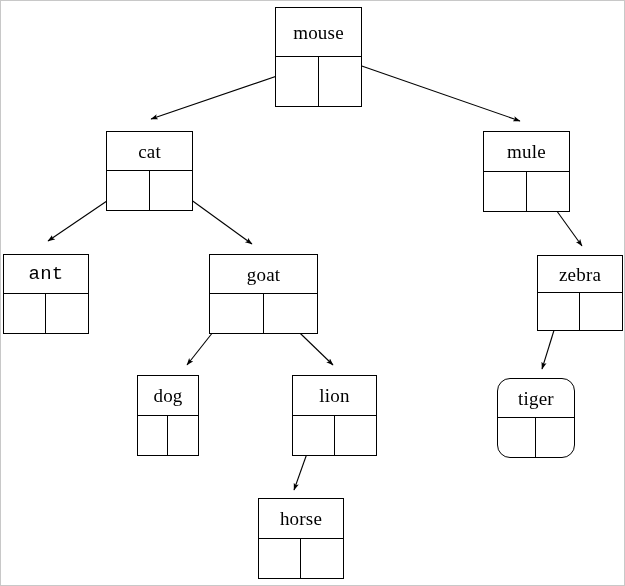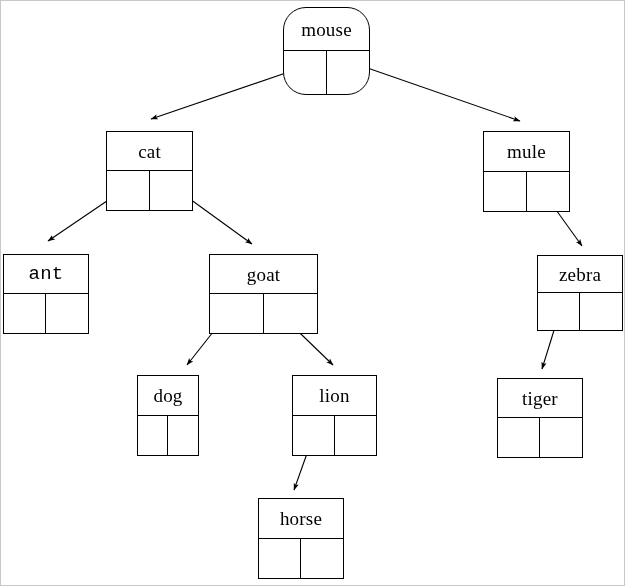--- a/index.html
+++ b/index.html
@@ -71,21 +71,21 @@
       <line x1="311" y1="63" x2="150" y2="118" stroke="#000000" stroke-width="1.1" marker-end="url(#arrowhead)"></line>
       <line x1="355" y1="63" x2="519" y2="120" stroke="#000000" stroke-width="1.1" marker-end="url(#arrowhead)"></line>
       <line x1="128" y1="185" x2="47" y2="240" stroke="#000000" stroke-width="1.1" marker-end="url(#arrowhead)"></line>
       <line x1="171" y1="185" x2="251" y2="243" stroke="#000000" stroke-width="1.1" marker-end="url(#arrowhead)"></line>
       <line x1="540" y1="188" x2="581" y2="245" stroke="#000000" stroke-width="1.1" marker-end="url(#arrowhead)"></line>
       <line x1="231" y1="307" x2="186" y2="364" stroke="#000000" stroke-width="1.1" marker-end="url(#arrowhead)"></line>
       <line x1="273" y1="307" x2="332" y2="364" stroke="#000000" stroke-width="1.1" marker-end="url(#arrowhead)"></line>
       <line x1="559" y1="310" x2="541" y2="368" stroke="#000000" stroke-width="1.1" marker-end="url(#arrowhead)"></line>
       <line x1="314" y1="430" x2="293" y2="489" stroke="#000000" stroke-width="1.1" marker-end="url(#arrowhead)"></line>
     </svg>
-<div class="node" style="left: 282px; top: 6px; width: 87px; height: 88px; border-radius: 23px;">
+<div class="node" style="left: 274px; top: 6px; width: 87px; height: 100px;">
       <div class="node-label">mouse</div>
       <div class="node-pointers">
         <div class="ptr ptr-left"></div>
         <div class="ptr ptr-right"></div>
       </div>
     </div>
     <div class="node" style="left: 105px; top: 130px; width: 87px; height: 80px;">
       <div class="node-label">cat</div>
       <div class="node-pointers">
         <div class="ptr ptr-left"></div>
@@ -127,21 +127,21 @@
         <div class="ptr ptr-right"></div>
       </div>
     </div>
     <div class="node" style="left: 291px; top: 374px; width: 85px; height: 81px;">
       <div class="node-label">lion</div>
       <div class="node-pointers">
         <div class="ptr ptr-left"></div>
         <div class="ptr ptr-right"></div>
       </div>
     </div>
-    <div class="node" style="left: 496px; top: 377px; width: 86px; height: 80px;">
+    <div class="node" style="left: 496px; top: 377px; width: 78px; height: 80px; border-radius: 13px;">
       <div class="node-label">tiger</div>
       <div class="node-pointers">
         <div class="ptr ptr-left"></div>
         <div class="ptr ptr-right"></div>
       </div>
     </div>
     <div class="node" style="left: 257px; top: 497px; width: 86px; height: 81px;">
       <div class="node-label">horse</div>
       <div class="node-pointers">
         <div class="ptr ptr-left"></div>

